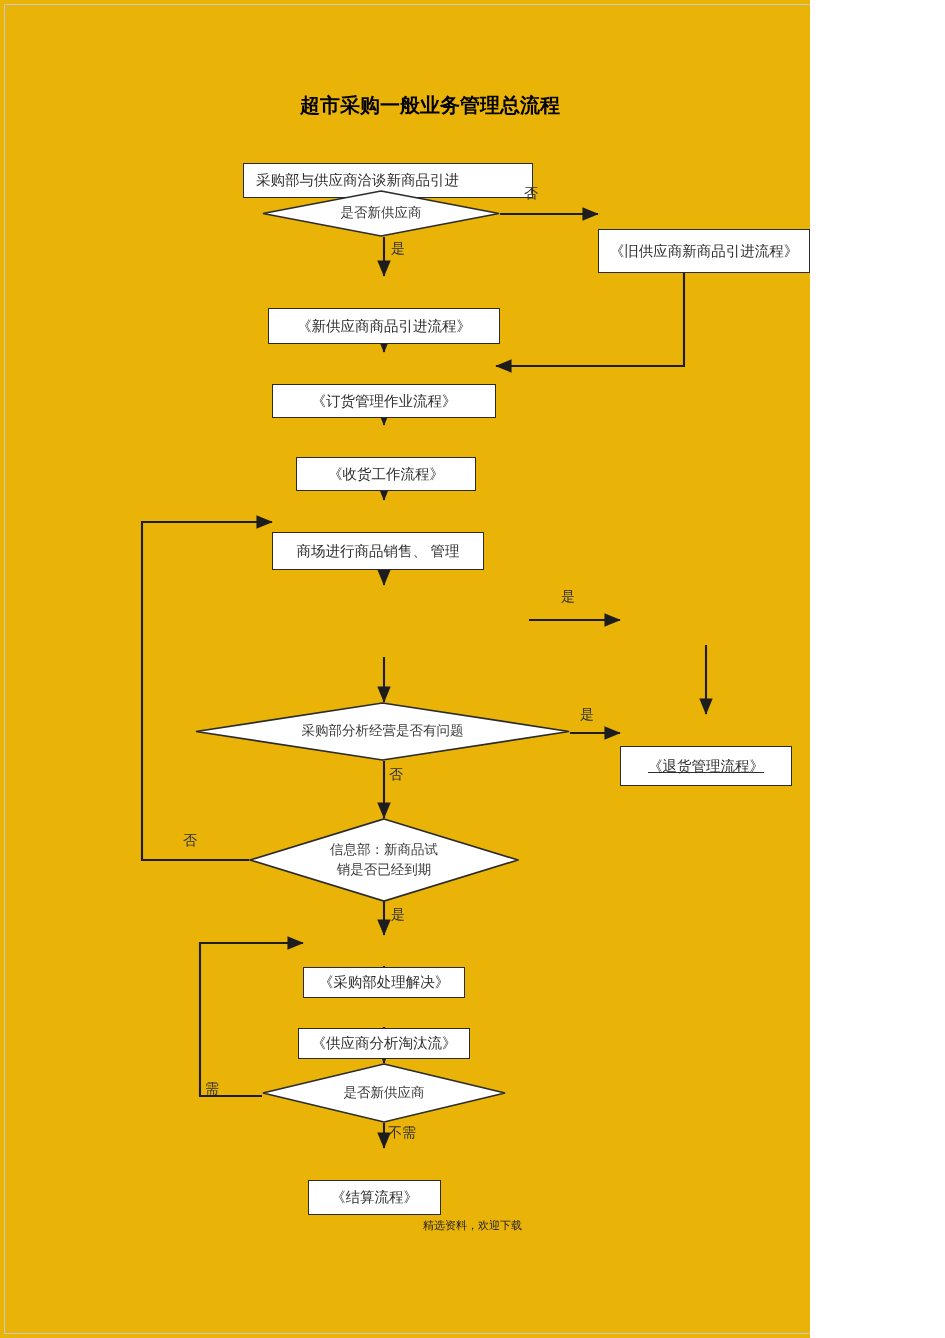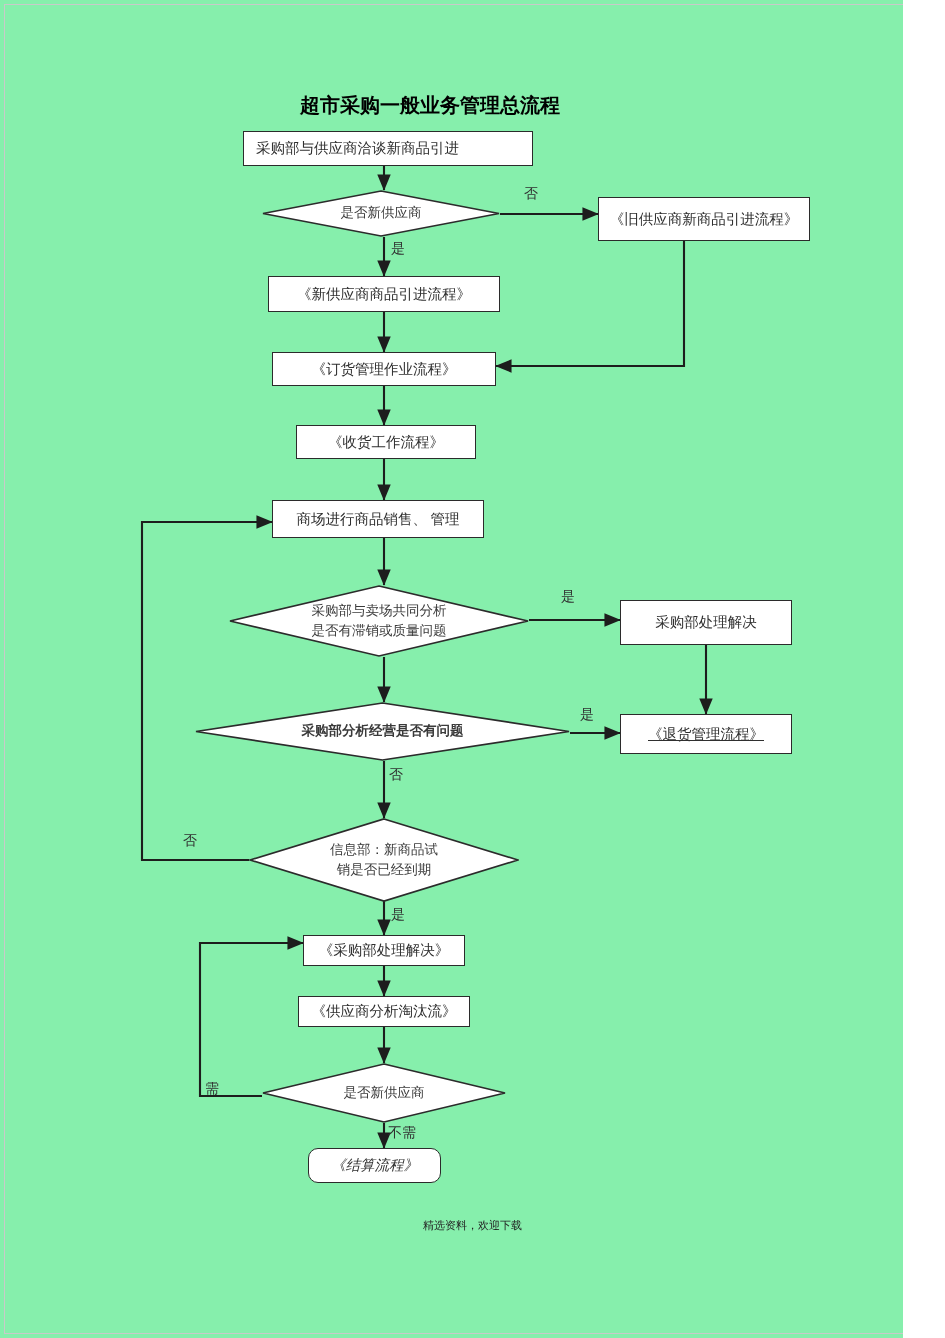--- a/index.html
+++ b/index.html
@@ -5,23 +5,23 @@
   html, body {
     margin: 0;
     padding: 0;
     background: #ffffff;
   }
   body {
     font-family: "Liberation Serif", "DejaVu Serif", serif;
   }
   #page {
     position: relative;
-    width: 903px;
+    width: 810px;
     height: 1338px;
-    background: #86efac;
+    background: #eab308;
     overflow: hidden;
   }
   #page-border {
     position: absolute;
     left: 4px;
     top: 4px;
     width: 937px;
     height: 1330px;
     border: 1px solid #c9c9c9;
     box-sizing: border-box;
@@ -43,28 +43,28 @@
     box-sizing: border-box;
     border: 1.6px solid #2b2b2b;
     background: #ffffff;
     color: #2f2f2f;
     font-size: 14.5px;
     display: flex;
     align-items: center;
     justify-content: center;
     line-height: 1.25;
     z-index: 3;
+    margin-top: 32px;
   }
   .node.leftish {
     justify-content: flex-start;
     padding-left: 12px;
   }
   .node.rounded {
-    border-radius: 10px;
-    font-style: italic;
+    border-radius: 0;
   }
   .diamond-wrap {
     position: absolute;
     z-index: 3;
   }
   .diamond-wrap svg {
     display: block;
     position: absolute;
     left: 0; top: 0;
   }
@@ -177,33 +177,23 @@
   <div class="node" style="left:598px; top:197px; width:212px; height:44px;">《旧供应商新商品引进流程》</div>
 
   <div class="node" style="left:268px; top:276px; width:232px; height:36px;">《新供应商商品引进流程》</div>
 
   <div class="node" style="left:272px; top:352px; width:224px; height:34px;">《订货管理作业流程》</div>
 
   <div class="node" style="left:296px; top:425px; width:180px; height:34px;">《收货工作流程》</div>
 
   <div class="node" style="left:272px; top:500px; width:212px; height:38px;">商场进行商品销售、 管理</div>
 
-  <div class="diamond-wrap" style="left:229px; top:585px; width:300px; height:72px;">
-    <svg width="300" height="72" viewBox="0 0 300 72">
-      <polygon points="150,1 299,36 150,71 1,36" fill="#ffffff" stroke="#2b2b2b" stroke-width="1.7"></polygon>
-    </svg>
-    <div class="diamond-label">
-      <span>采购部与卖场共同分析</span>
-      <span>是否有滞销或质量问题</span>
-    </div>
-  </div>
-
-  <div class="node" style="left:620px; top:600px; width:172px; height:45px;">采购部处理解决</div>
-
-  <div class="diamond-wrap" style="left:195px; top:702px; width:375px; height:59px;font-weight:bold;">
+
+
+  <div class="diamond-wrap" style="left:195px; top:702px; width:375px; height:59px;">
     <svg width="375" height="59" viewBox="0 0 375 59">
       <polygon points="187.5,1 374,29.5 187.5,58 1,29.5" fill="#ffffff" stroke="#2b2b2b" stroke-width="1.7"></polygon>
     </svg>
     <div class="diamond-label">采购部分析经营是否有问题</div>
   </div>
 
   <div class="node" style="left:620px; top:714px; width:172px; height:40px;text-decoration:underline;">《退货管理流程》</div>
 
   <div class="diamond-wrap" style="left:249px; top:818px; width:270px; height:84px;">
     <svg width="270" height="84" viewBox="0 0 270 84">

